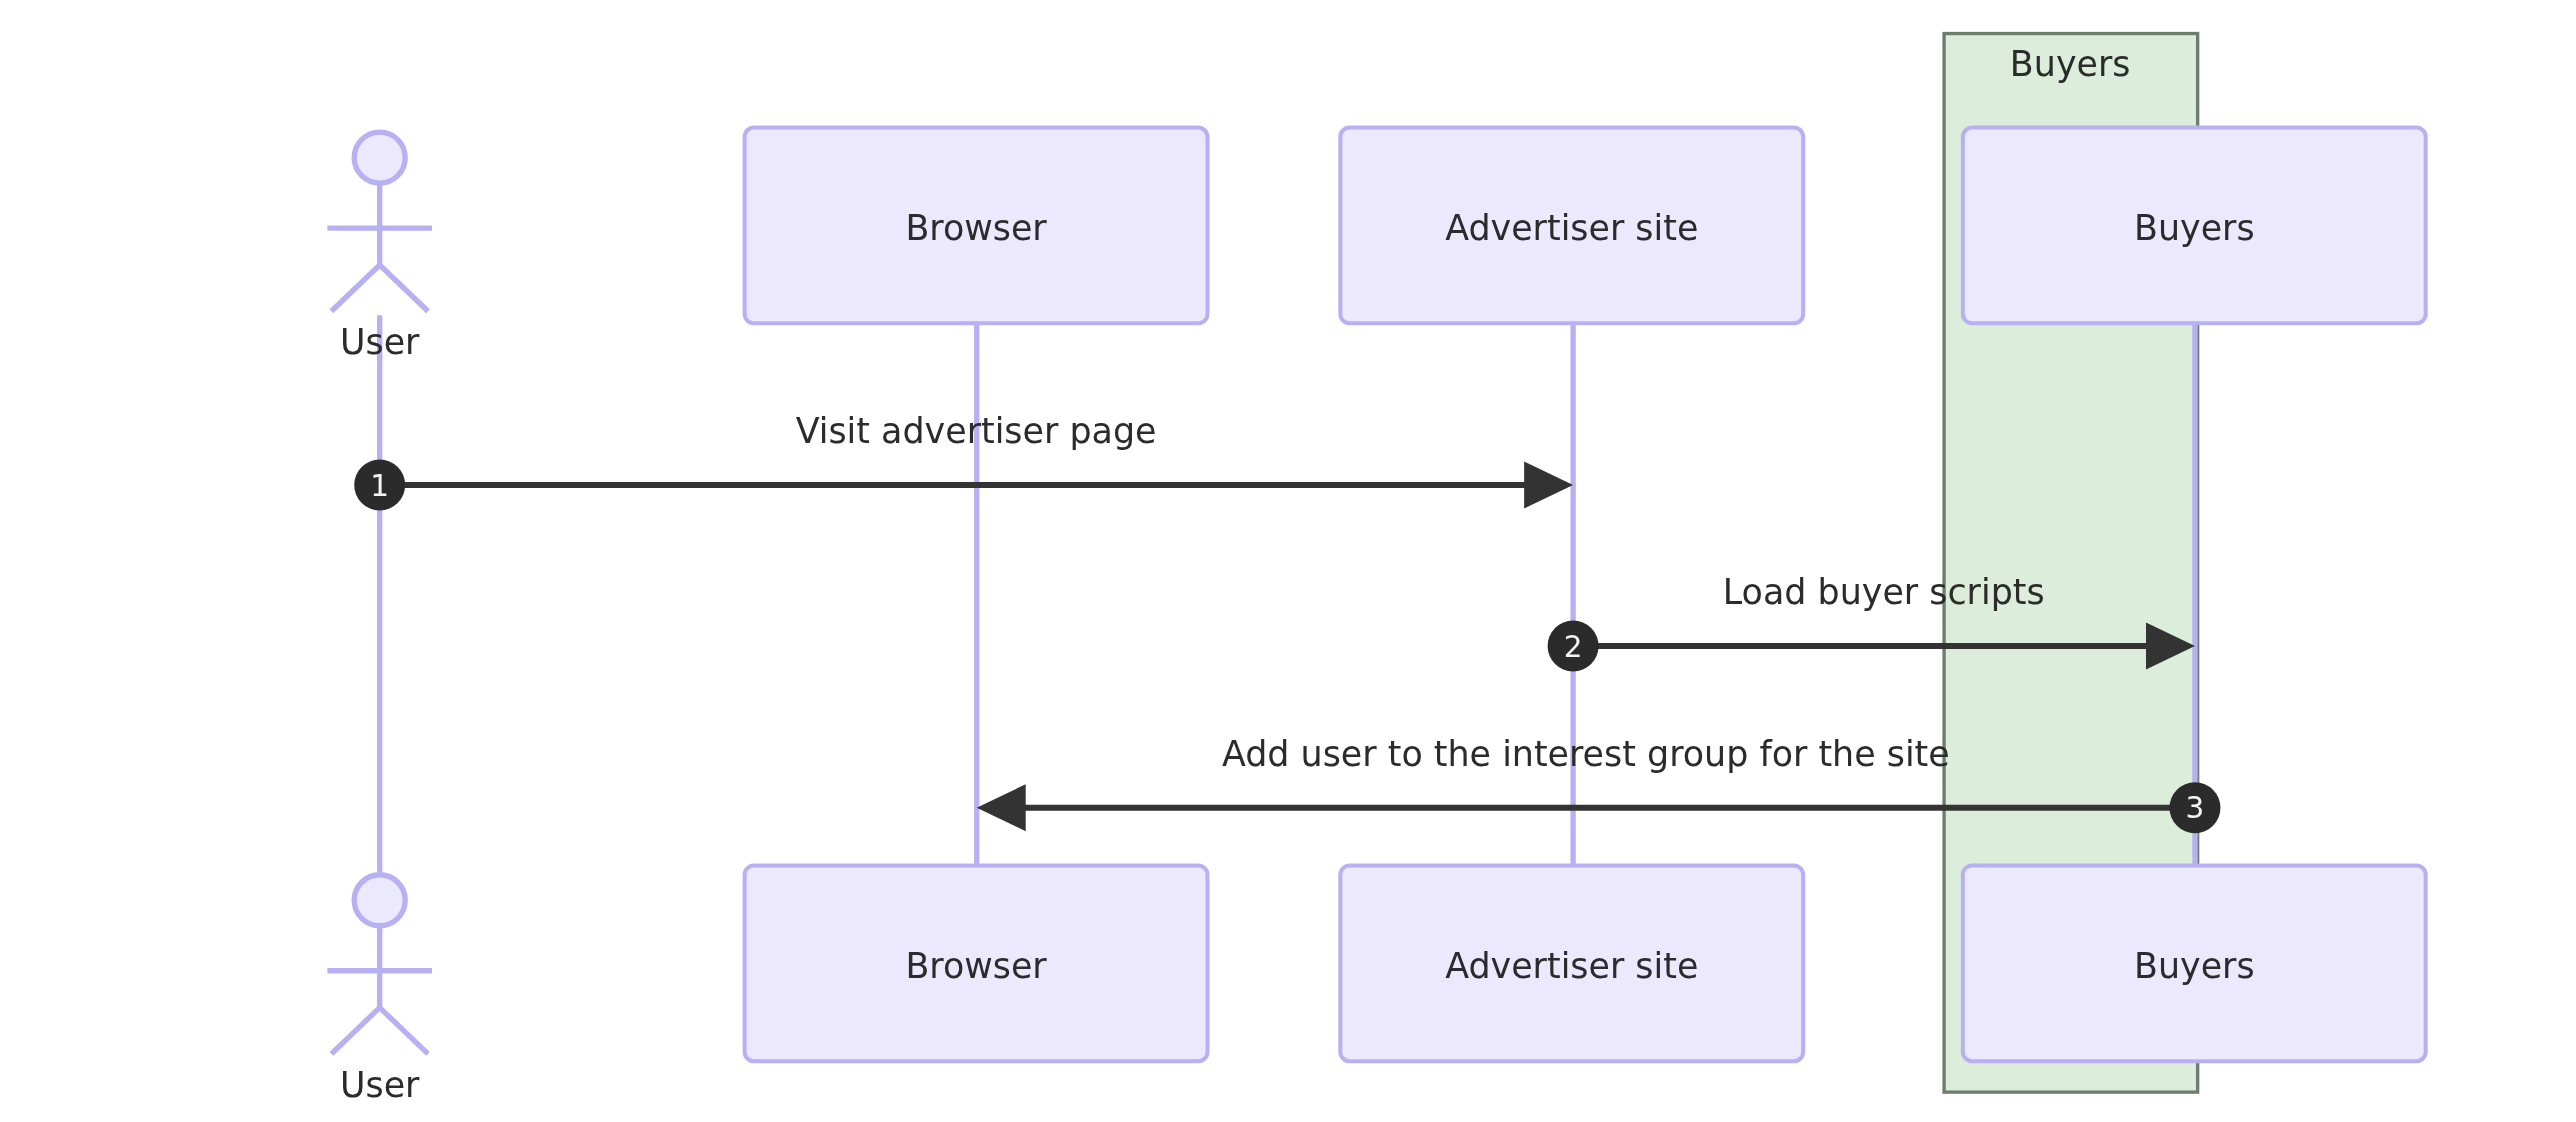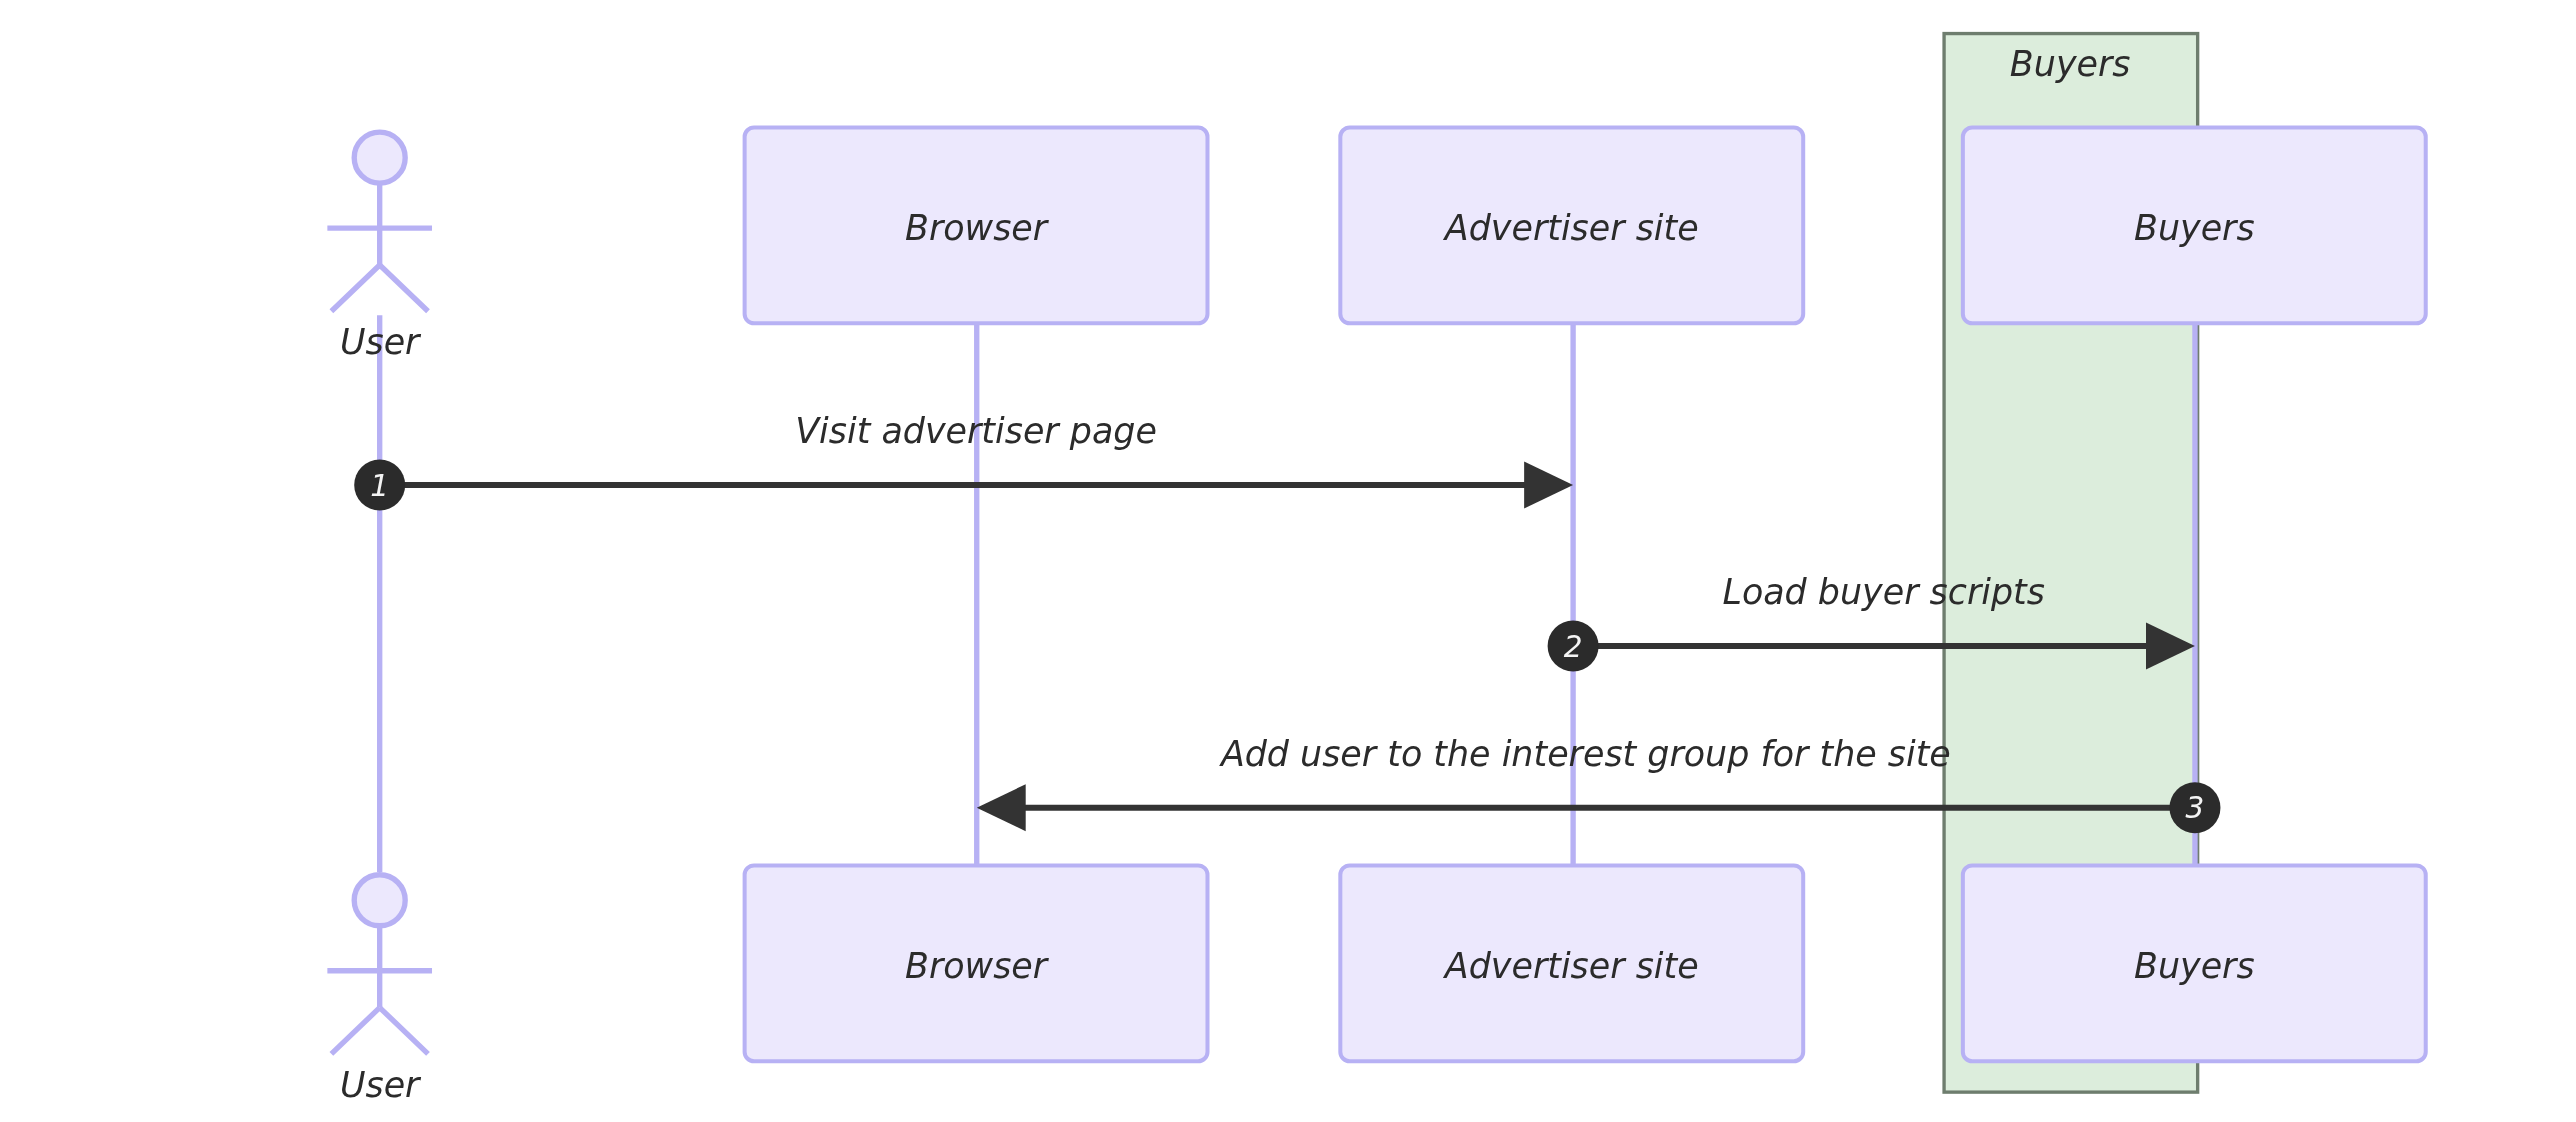--- a/index.html
+++ b/index.html
@@ -11,21 +11,20 @@
     width: 2576px;
     height: 1123px;
     font-family: "DejaVu Sans", sans-serif;
     overflow: hidden;
   }
   #diagram {
     position: relative;
     width: 2311px;
     height: 1123px;
     background: #ffffff;
-    font-style: italic;
   }
   svg.layer {
     position: absolute;
     left: 0;
     top: 0;
     width: 2576px;
     height: 1123px;
   }
   .box-rect {
     fill: #ECE8FD;

